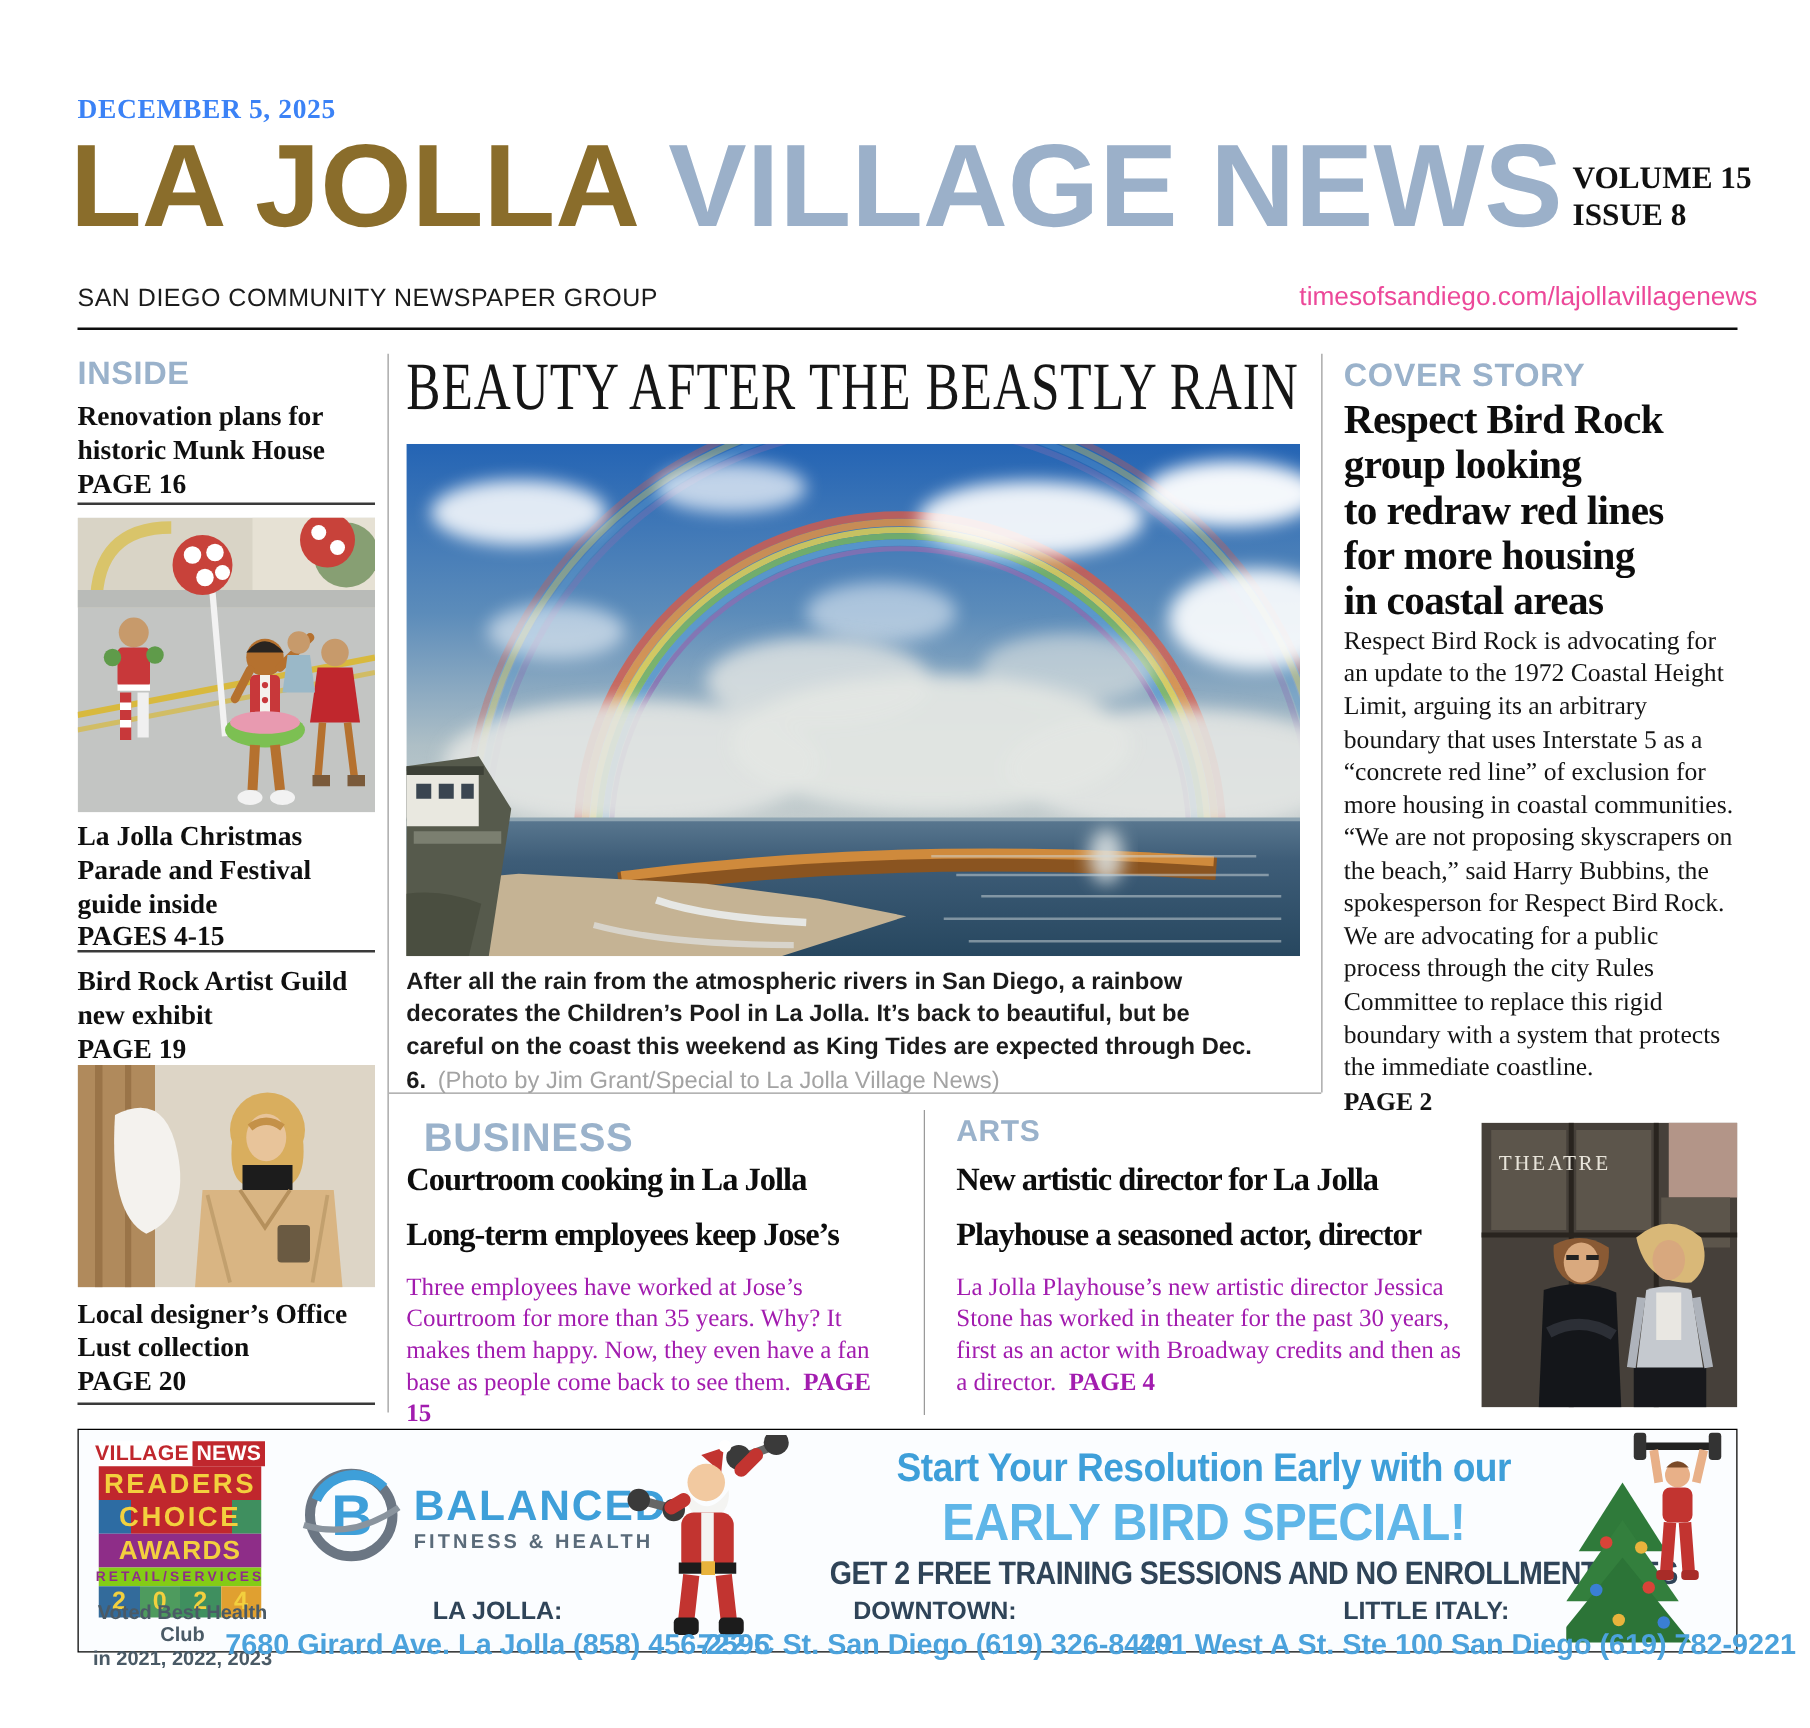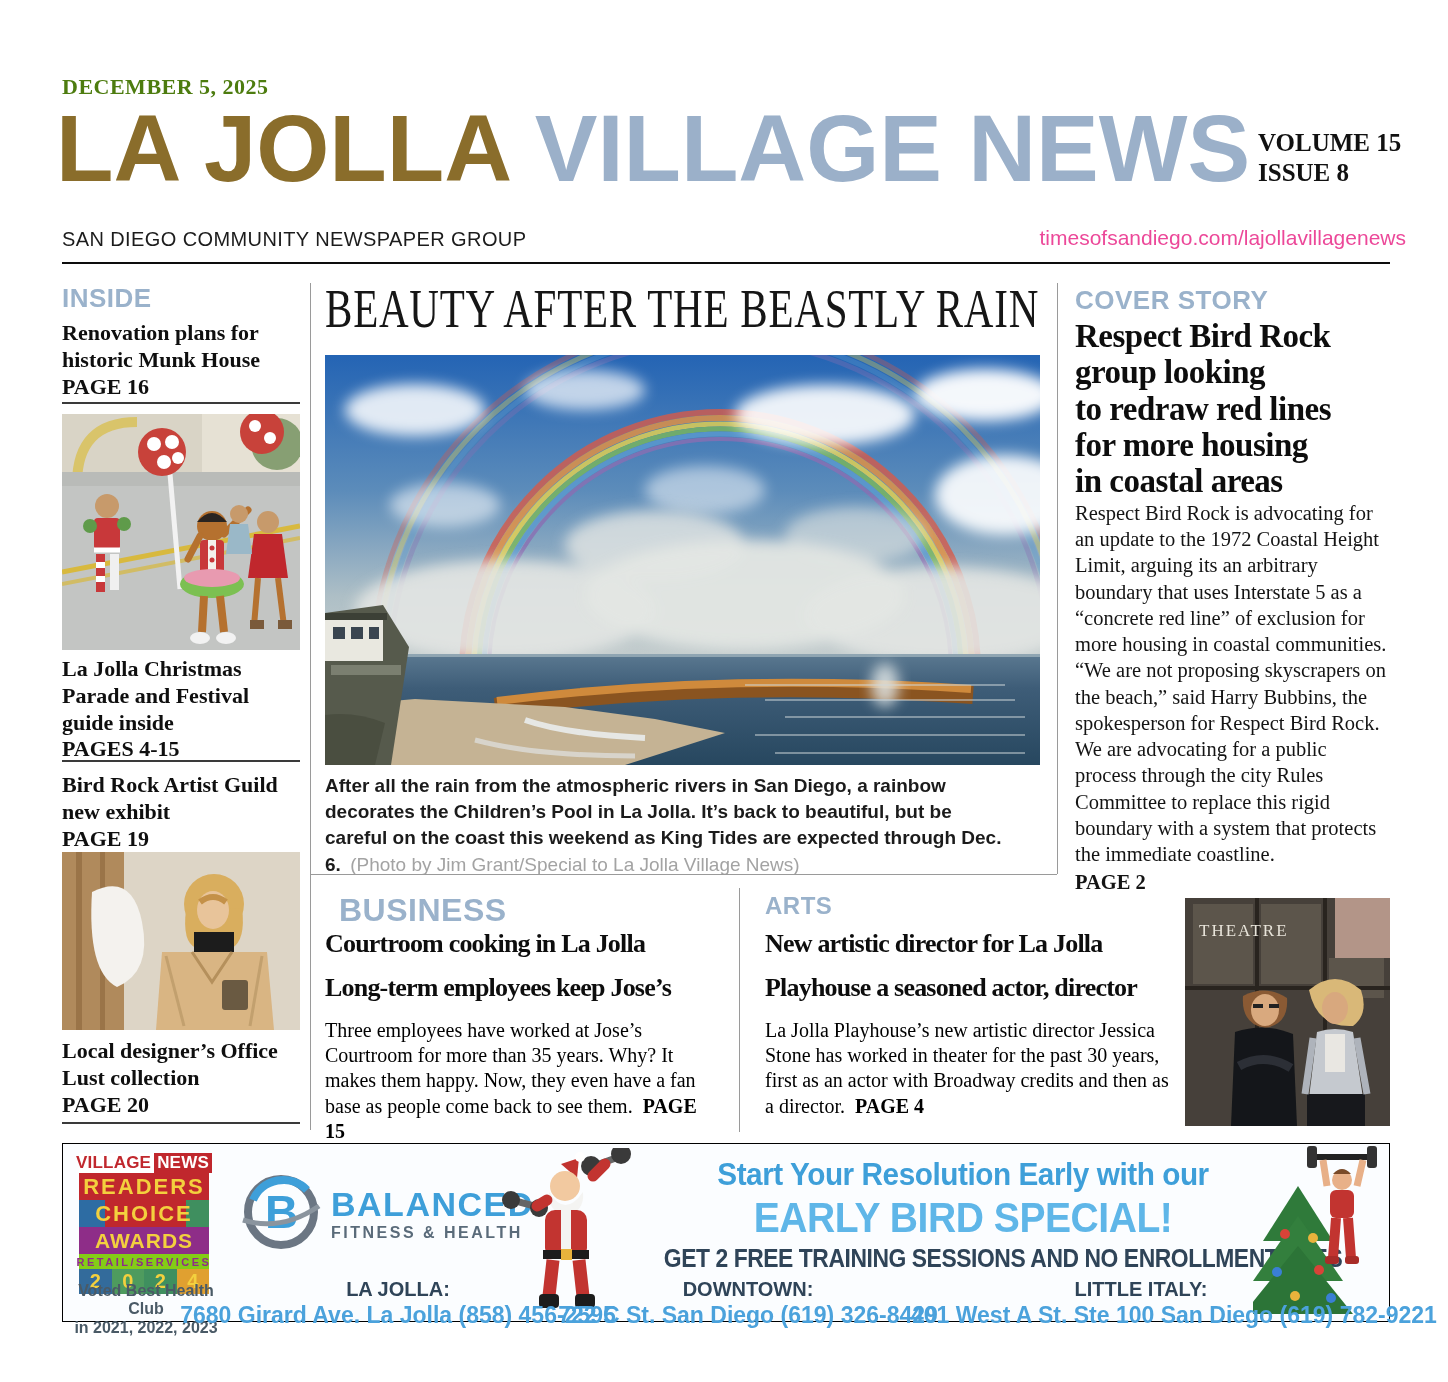--- a/index.html
+++ b/index.html
@@ -3,21 +3,21 @@
 <meta charset="utf-8">
 <title>La Jolla Village News</title>
 <style>
   * { margin:0; padding:0; box-sizing:border-box; }
   body { background:#ffffff; font-family:"Liberation Sans", sans-serif; }
   #page { position:relative; width:1448px; height:1382px; background:#fff; overflow:hidden; }
 
   .abs { position:absolute; }
 
   
-  .date { left:62px; top:74px; font:700 22px "Liberation Serif", serif; letter-spacing:.5px; color:#4d7c0f; }
+  .date { left:62px; top:74px; font:700 22px "Liberation Serif", serif; letter-spacing:.5px; color:#3b82f6; }
   .masthead { left:56px; top:102px; white-space:nowrap; font:800 94px/1 "Liberation Sans", sans-serif; letter-spacing:0; }
   .masthead .gold { color:#8A6D2B; }
   .masthead .blue { color:#9BB0C9; }
   .volissue { left:1258px; top:128px; font:700 25px/1.18 "Liberation Serif", serif; color:#111; }
   .publisher { left:62px; top:228px; font:400 20px "Liberation Sans", sans-serif; letter-spacing:.4px; color:#1c1c1c; }
   .website { right:42px; top:226px; font:400 21px "Liberation Sans", sans-serif; color:#ec4899; }
   .toprule { left:62px; top:262px; width:1328px; height:2px; background:#0d0d0d; }
 
   
   .vline { width:1px; background:#9a9a9a; }
@@ -39,21 +39,21 @@
   .caption .credit { font-weight:400; color:#a3a3a3; margin-left:4px; }
 
   
   .coverhead { left:1075px; top:318px; width:330px; font:700 33px/1.1 "Liberation Serif", serif; letter-spacing:-.5px; color:#0d0d0d; }
   .coverbody { left:1075px; top:500px; width:318px; font:400 20.5px/1.28 "Liberation Serif", serif; color:#141414; }
   .pageref { font-weight:700; }
   .coverpage { display:block; margin-top:2px; font-weight:700; }
 
   
   .storyhead { font:700 26px/1.68 "Liberation Serif", serif; letter-spacing:-.8px; color:#0d0d0d; white-space:nowrap; }
-  .storybody { font:400 20px/1.26 "Liberation Serif", serif; color:#000000; }
+  .storybody { font:400 20px/1.26 "Liberation Serif", serif; color:#a21caf; }
 
   
   .adbox { left:62px; top:1143px; width:1328px; height:179px; border:1px solid #000000; background:#FBFDFF; }
   .badge { left:16px; top:9px; width:130px; }
   .badge .r { display:flex; align-items:center; justify-content:center; font-weight:800; }
   .b-top { background:#fff; height:20px; font-size:17px; letter-spacing:.2px; }
   .b-top .v { color:#C0272D; }
   .b-top .n { color:#fff; background:#C0272D; padding:0 3px; margin-left:3px; }
   .b-readers { background:#C0272D; color:#F3D03E; height:27px; font-size:22px; letter-spacing:2px; }
   .b-choice { background:linear-gradient(90deg,#2D6CA3 0 20%,#C0272D 20% 82%,#3F8F5F 82%); color:#F3D03E; height:27px; font-size:22px; letter-spacing:2px; }

